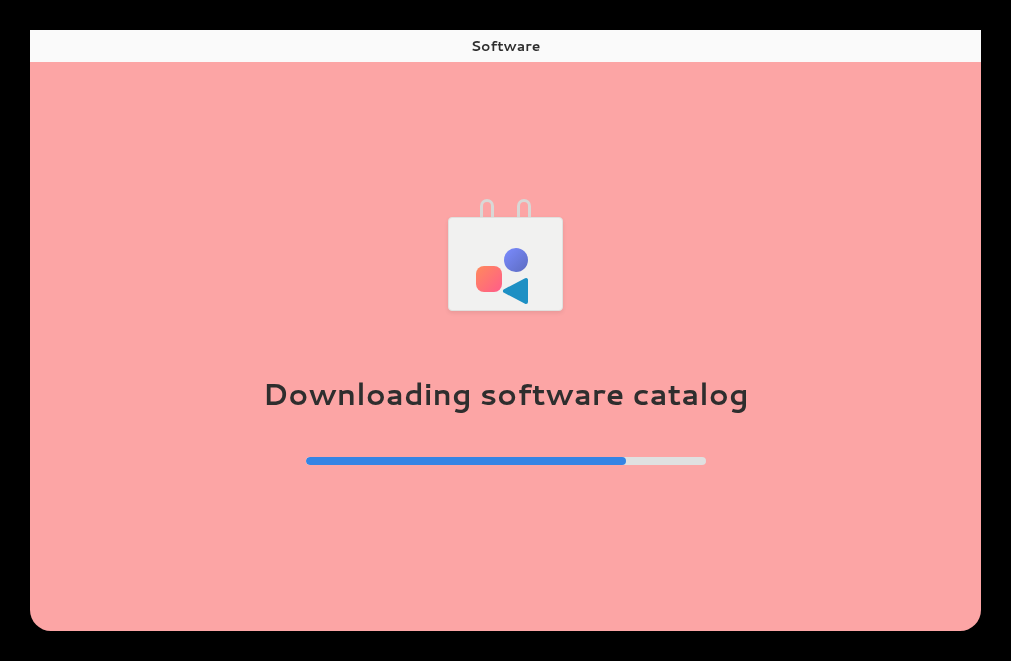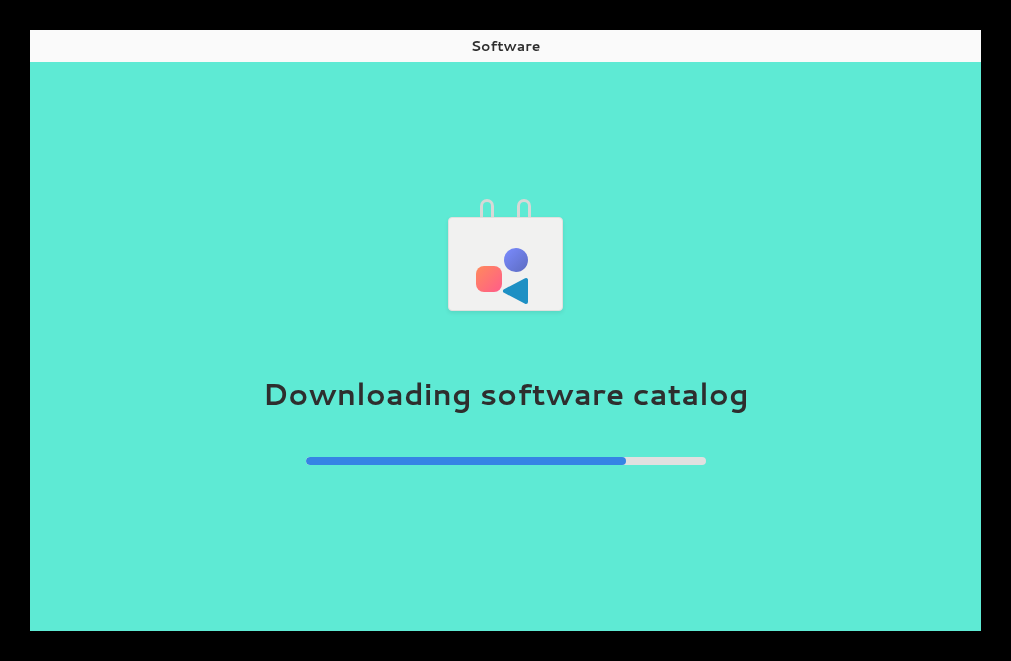--- a/index.html
+++ b/index.html
@@ -15,24 +15,25 @@
       height: 661px;
       overflow: hidden;
       display: flex;
       align-items: center;
       justify-content: center;
     }
     
     .window {
       width: 951px;
       height: 601px;
-      background: #5eead4;
+      background: #fca5a5;
       position: relative;
       display: flex;
       flex-direction: column;
+      border-radius: 21px;
     }
     
     .titlebar {
       height: 32px;
       display: flex;
       align-items: center;
       justify-content: center;
       background: #fafafa;
     }
     

